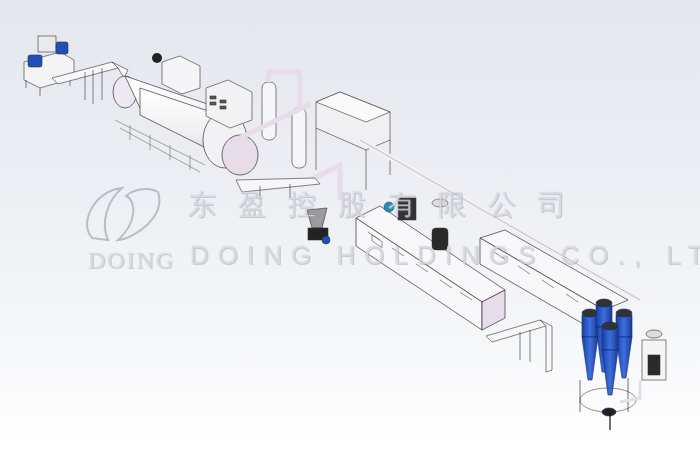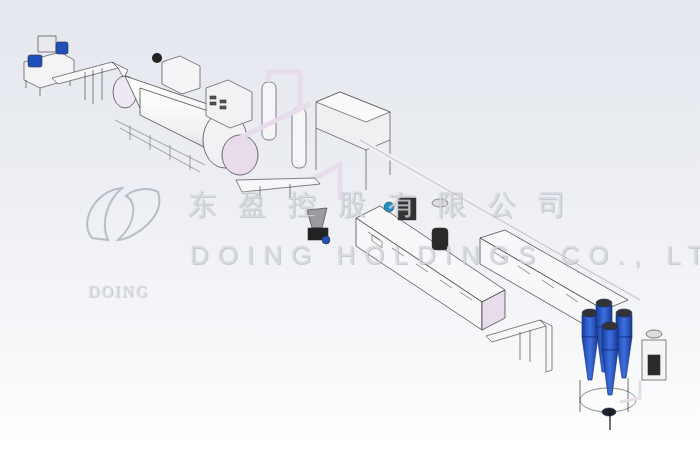--- a/index.html
+++ b/index.html
@@ -6,21 +6,21 @@
   body{width:700px;height:450px;overflow:hidden;position:relative;
     background:linear-gradient(180deg,#e4e7ee 0%,#eceef3 40%,#f6f7f9 75%,#ffffff 100%);
     font-family:"Liberation Sans",sans-serif;}
   #scene{position:absolute;left:0;top:0;width:700px;height:450px;}
   .wm{position:absolute;color:rgba(255,255,255,0.55);
       text-shadow:0 0 1px rgba(120,125,140,0.55),1px 1px 0 rgba(140,145,160,0.35);
       pointer-events:none;white-space:nowrap;}
   #wm-cn{left:188px;top:186px;font-size:28px;letter-spacing:22px;font-family:Liberation Sans, sans-serif;font-weight:300;}
   #wm-en{left:190px;top:240px;font-size:26px;letter-spacing:9px;font-family:"Liberation Sans",sans-serif;}
   #wm-logo{position:absolute;left:78px;top:182px;width:96px;height:64px;}
-  #wm-logo-text{left:88px;top:247px;font-size:16px;letter-spacing:2px;font-family:"Liberation Serif",serif;margin-top:36px;}
+  #wm-logo-text{left:88px;top:247px;font-size:24px;letter-spacing:2px;font-family:"Liberation Serif",serif;}
 </style>
 </head>
 <body>
 
 <svg id="scene" viewBox="0 0 700 450" xmlns="http://www.w3.org/2000/svg">
   <defs>
     <linearGradient id="drum" x1="0" y1="0" x2="0" y2="1">
       <stop offset="0" stop-color="#ffffff"></stop>
         <stop offset="0.6" stop-color="#f0f0f3"></stop>
         <stop offset="1" stop-color="#c9c9d0"></stop>

